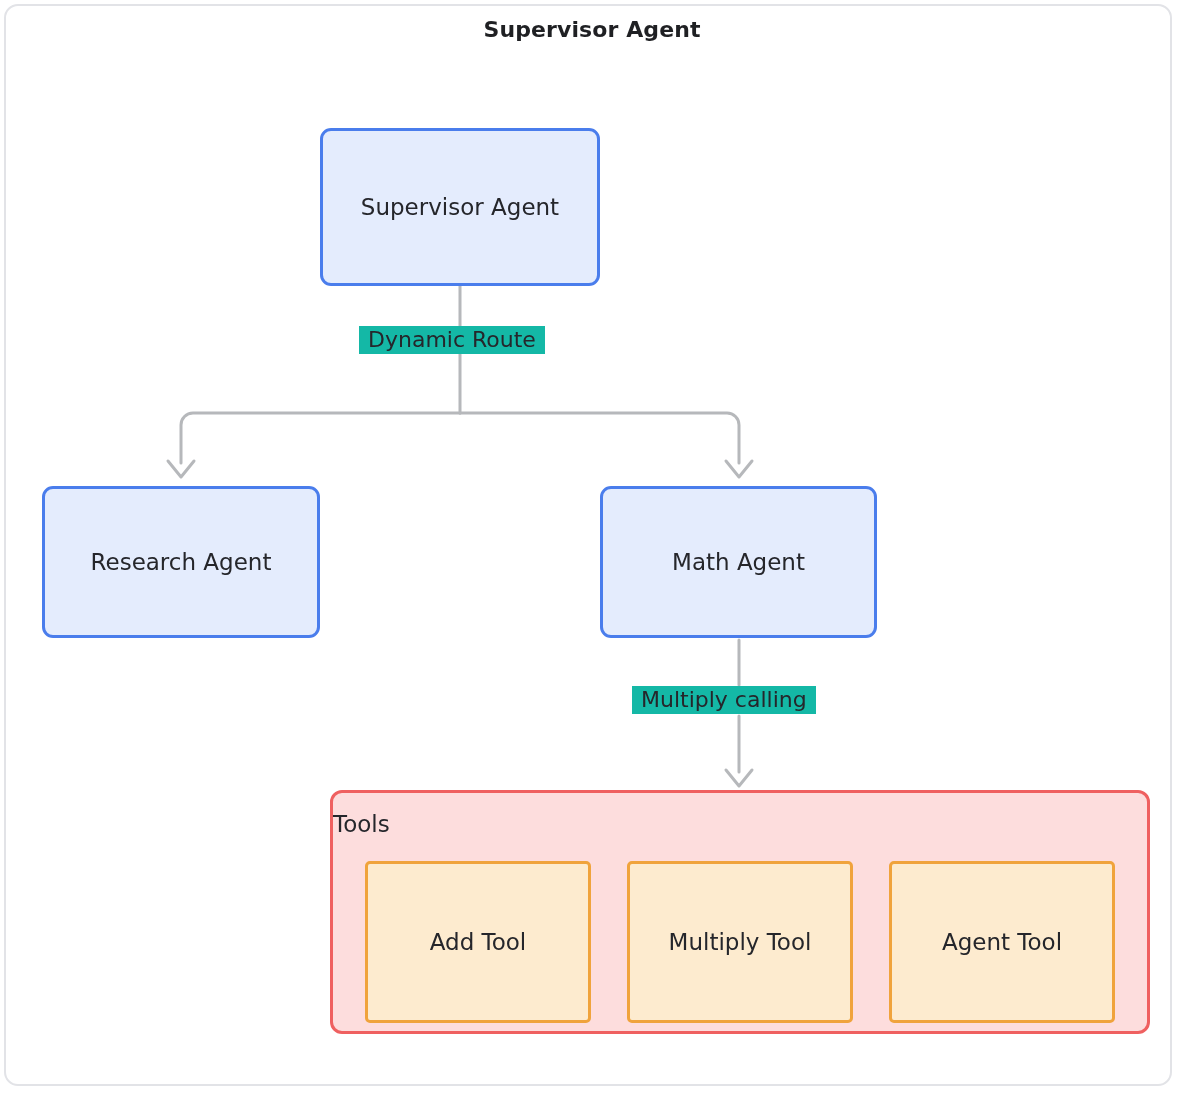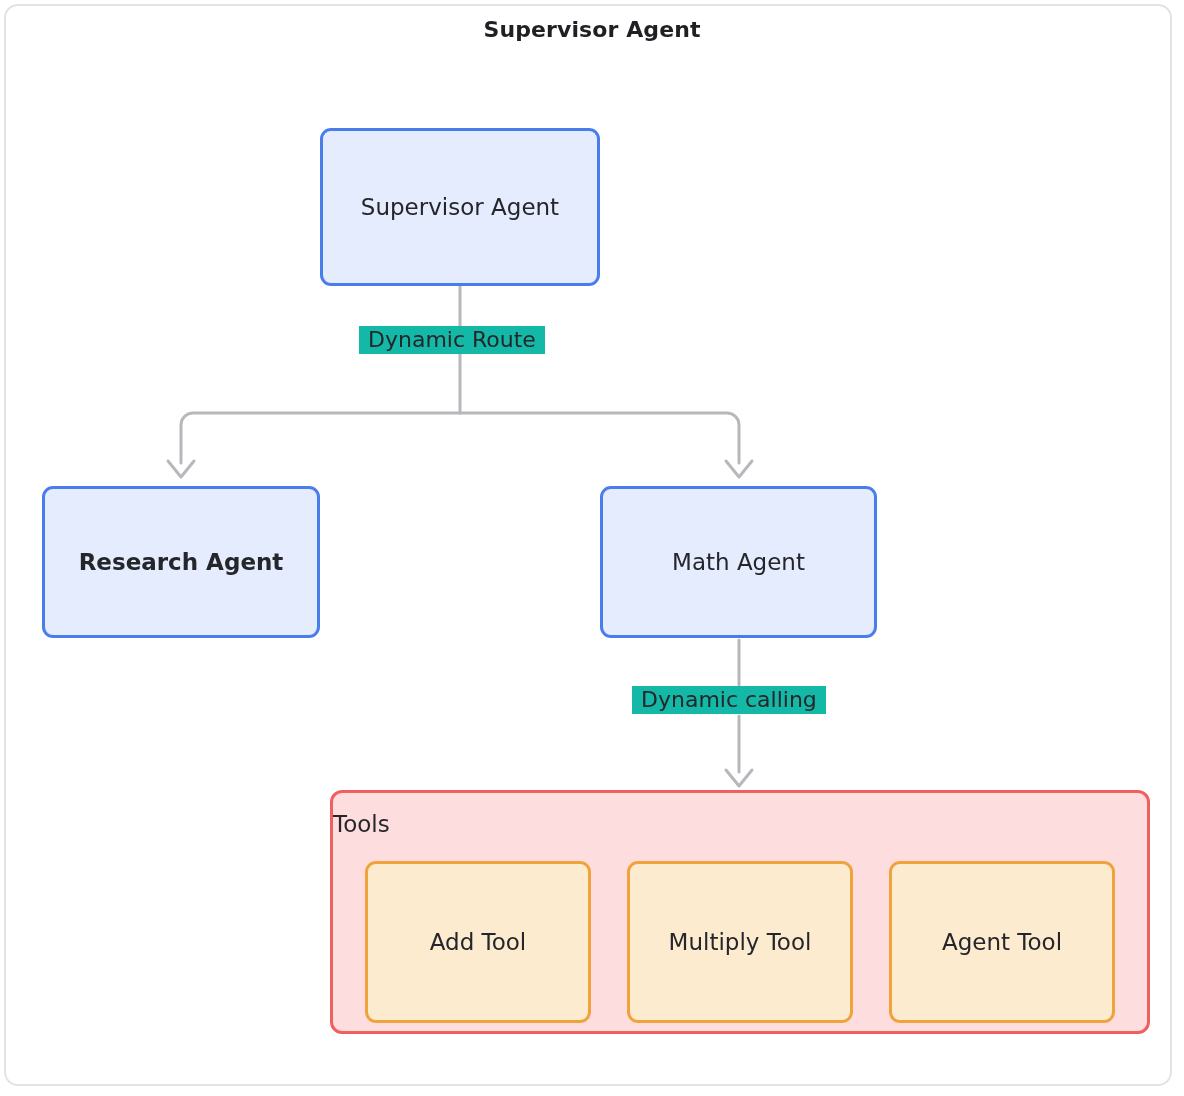--- a/index.html
+++ b/index.html
@@ -68,21 +68,21 @@
   }
   .node-agent {
     background: #e4ecfd;
     border: 3px solid #4a7dec;
     border-radius: 11px;
     color: #25262b;
     font-size: 23px;
   }
 
   #node-supervisor { left: 320px; top: 128px; width: 280px; height: 158px; }
-  #node-research   { left: 42px;  top: 486px; width: 278px; height: 152px; font-weight: bold; }
+  #node-research   { left: 42px;  top: 486px; width: 278px; height: 152px; }
   #node-math       { left: 600px; top: 486px; width: 277px; height: 152px; }
 
   
   .edge-label {
     position: absolute;
     font-size: 22px;
     color: #25262b;
     background: #14b8a6;
     padding: 0 9px;
     white-space: nowrap;
@@ -122,21 +122,21 @@
     justify-content: center;
     gap: 36px;
   }
   .node-tool {
     position: relative;
     width: 226px;
     height: 162px;
     box-sizing: border-box;
     background: #fdebcf;
     border: 3px solid #f0a33c;
-    border-radius: 11px;
+    border-radius: 5px;
     display: flex;
     align-items: center;
     justify-content: center;
     color: #25262b;
     font-size: 23px;
     text-align: center;
   }
 </style>
 </head>
 <body>
@@ -176,21 +176,21 @@
   <div id="node-research" class="node node-agent">
     <span>Research Agent</span>
   </div>
 
   <div id="node-math" class="node node-agent">
     <span>Math Agent</span>
   </div>
 
   <div id="edge-label-dynamic-route" class="edge-label">Dynamic Route</div>
 
-  <div id="edge-label-function-calling" class="edge-label">Dynamic calling</div>
+  <div id="edge-label-function-calling" class="edge-label">Multiply calling</div>
 
   <div id="cluster-tools">
     <div class="cluster-title">Tools</div>
 
     <div class="tools-row">
       <div class="node-tool">
         <span>Add Tool</span>
       </div>
       <div class="node-tool">
         <span>Multiply Tool</span>

